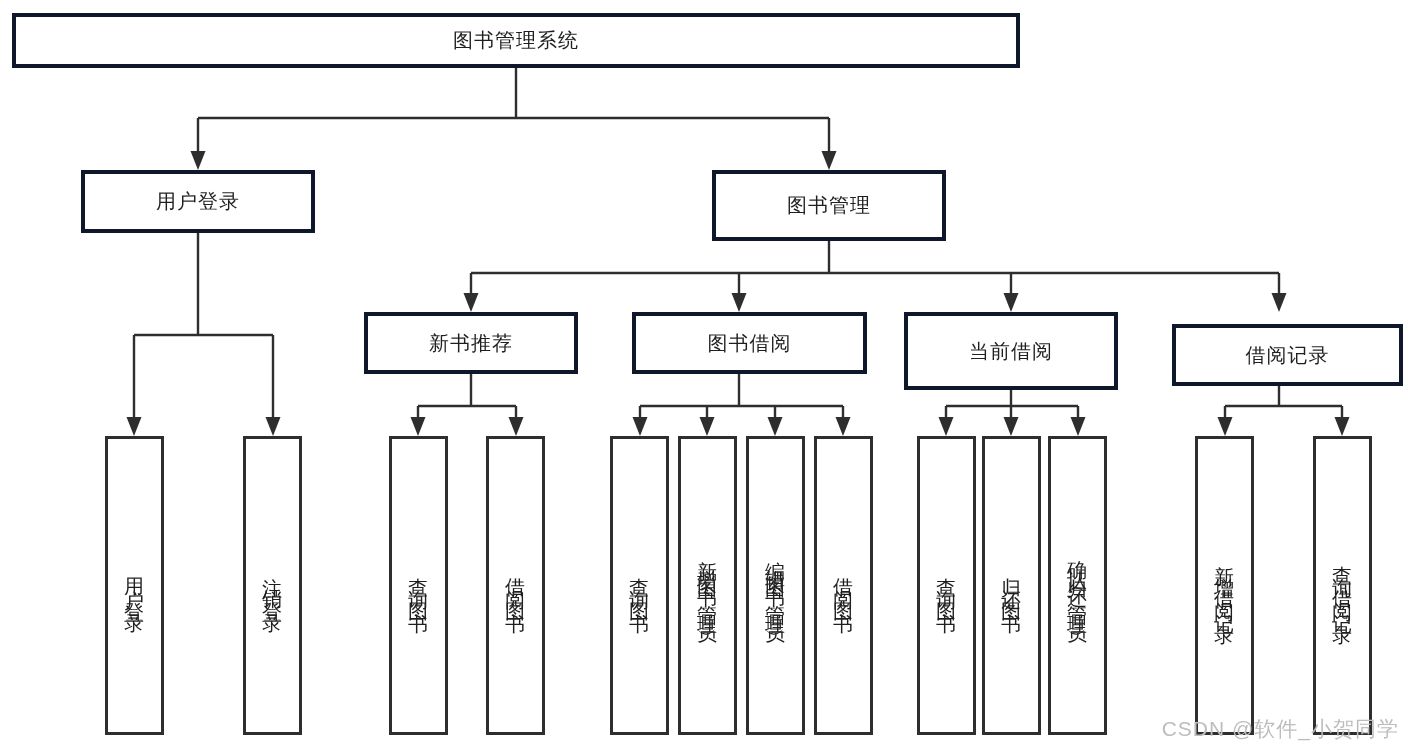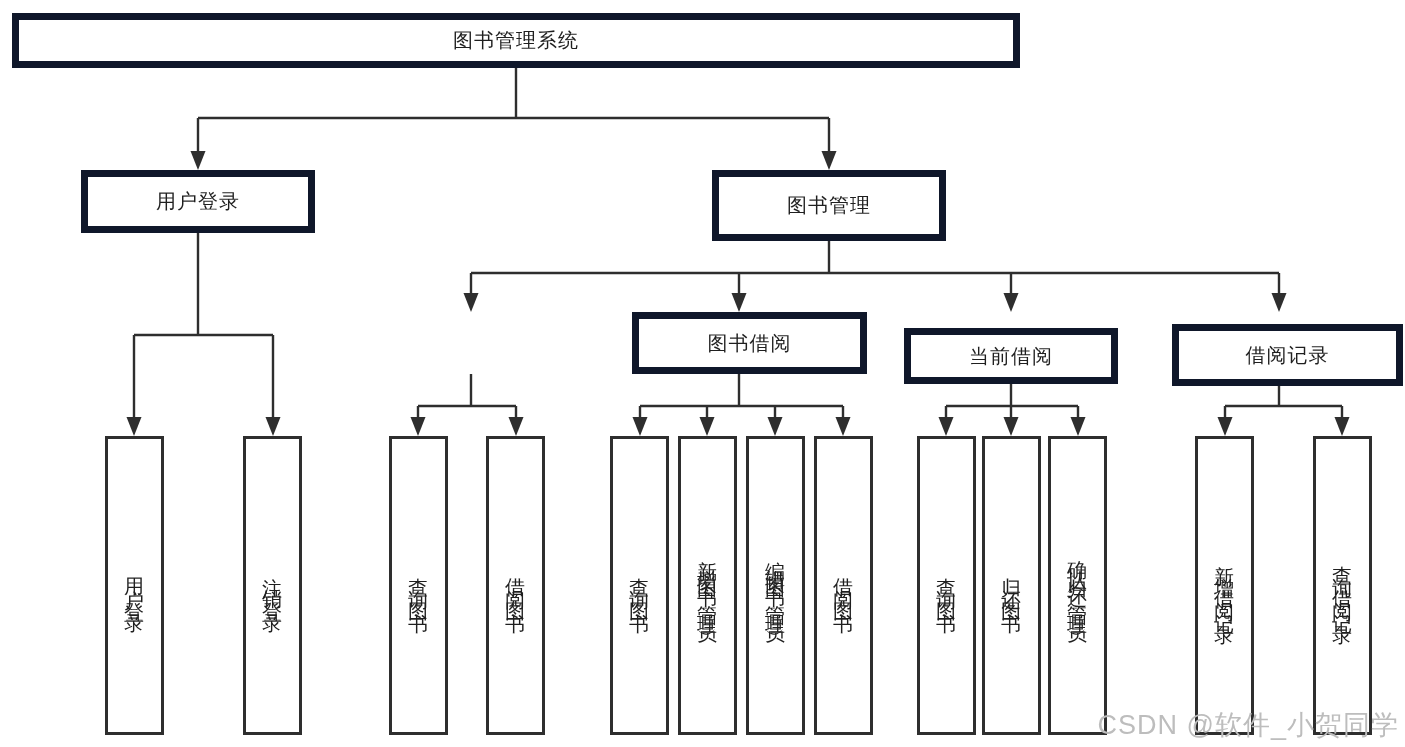--- a/index.html
+++ b/index.html
@@ -12,21 +12,21 @@
     overflow: hidden;
     color: #1f1f1f;
   }
   #wires { position: absolute; left: 0; top: 0; width: 1405px; height: 747px; }
   #wires path { stroke: #2e2e2e; stroke-width: 2.4; fill: none; }
   #wires polygon { fill: #2e2e2e; }
 
   .node {
     position: absolute;
     box-sizing: border-box;
-    border: 7px solid #0f172a;
+    border: 4px solid #0f172a;
     background: #ffffff;
     display: flex;
     align-items: center;
     justify-content: center;
     font-size: 20px;
     letter-spacing: 1px;
     color: #1f1f1f;
   }
   .vnode {
     position: absolute;
@@ -50,35 +50,35 @@
     color: #1f1f1f;
   }
   .vnode.tight span { letter-spacing: 9px; }
 
   
   #root-box { left: 12px; top: 13px; width: 1008px; height: 55px; }
   #l2a { left: 81px;  top: 170px; width: 234px; height: 63px; }
   #l2b { left: 712px; top: 170px; width: 234px; height: 71px; }
   #l3a { left: 364px;  top: 312px; width: 214px; height: 62px; }
   #l3b { left: 632px;  top: 312px; width: 235px; height: 62px; }
-  #l3c { left: 904px;  top: 312px; width: 214px; height: 56px; margin-top: 16px; }
+  #l3c { left: 904px;  top: 312px; width: 214px; height: 78px; }
   #l3d { left: 1172px; top: 324px; width: 231px; height: 62px; }
 
   
   #a1 { left: 105px; }  #a2 { left: 243px; }
   #b1 { left: 389px; }  #b2 { left: 486px; }
   #c1 { left: 610px; }  #c2 { left: 678px; }  #c3 { left: 746px; }  #c4 { left: 814px; }
   #d1 { left: 917px; }  #d2 { left: 982px; }  #d3 { left: 1048px; }
   #e1 { left: 1195px; } #e2 { left: 1313px; }
 
   #watermark {
     position: absolute;
     right: 6px;
     bottom: 4px;
-    font-size: 27px;
+    font-size: 21px;
     color: #bdbdbd;
     letter-spacing: 1px;
     pointer-events: none;
   }
 </style>
 </head>
 <body>
 
 <div id="canvas">
 
@@ -129,20 +129,23 @@
     <span>图书管理系统</span>
   </div>
 
   <div id="l2a" class="node">
     <span>用户登录</span>
   </div>
   <div id="l2b" class="node">
     <span>图书管理</span>
   </div>
 
+  <div id="l3a" class="node">
+    <span>新书推荐</span>
+  </div>
   <div id="l3b" class="node">
     <span>图书借阅</span>
   </div>
   <div id="l3c" class="node">
     <span>当前借阅</span>
   </div>
   <div id="l3d" class="node">
     <span>借阅记录</span>
   </div>
 

